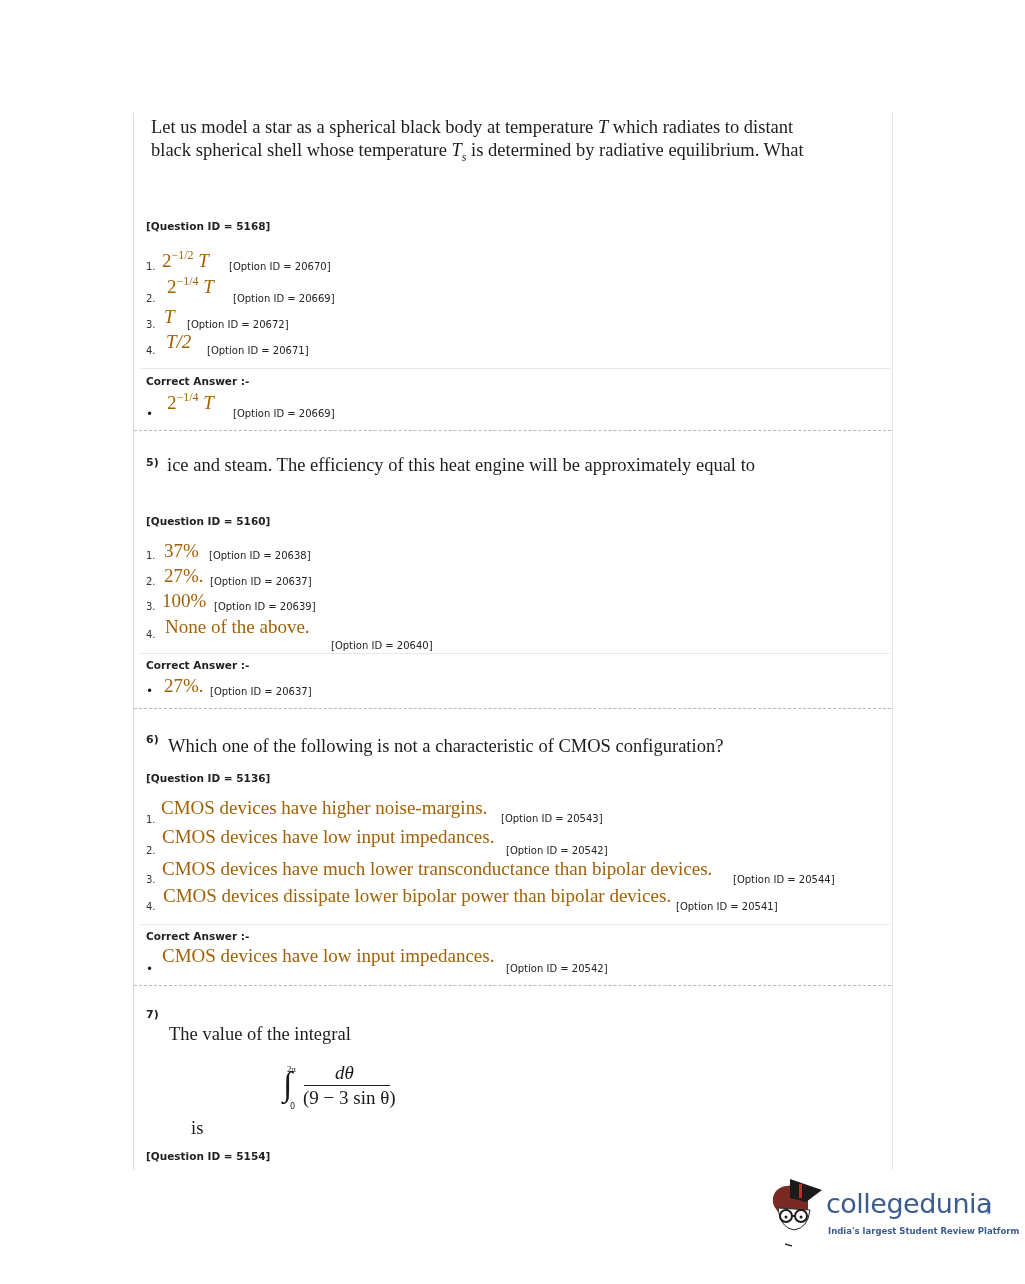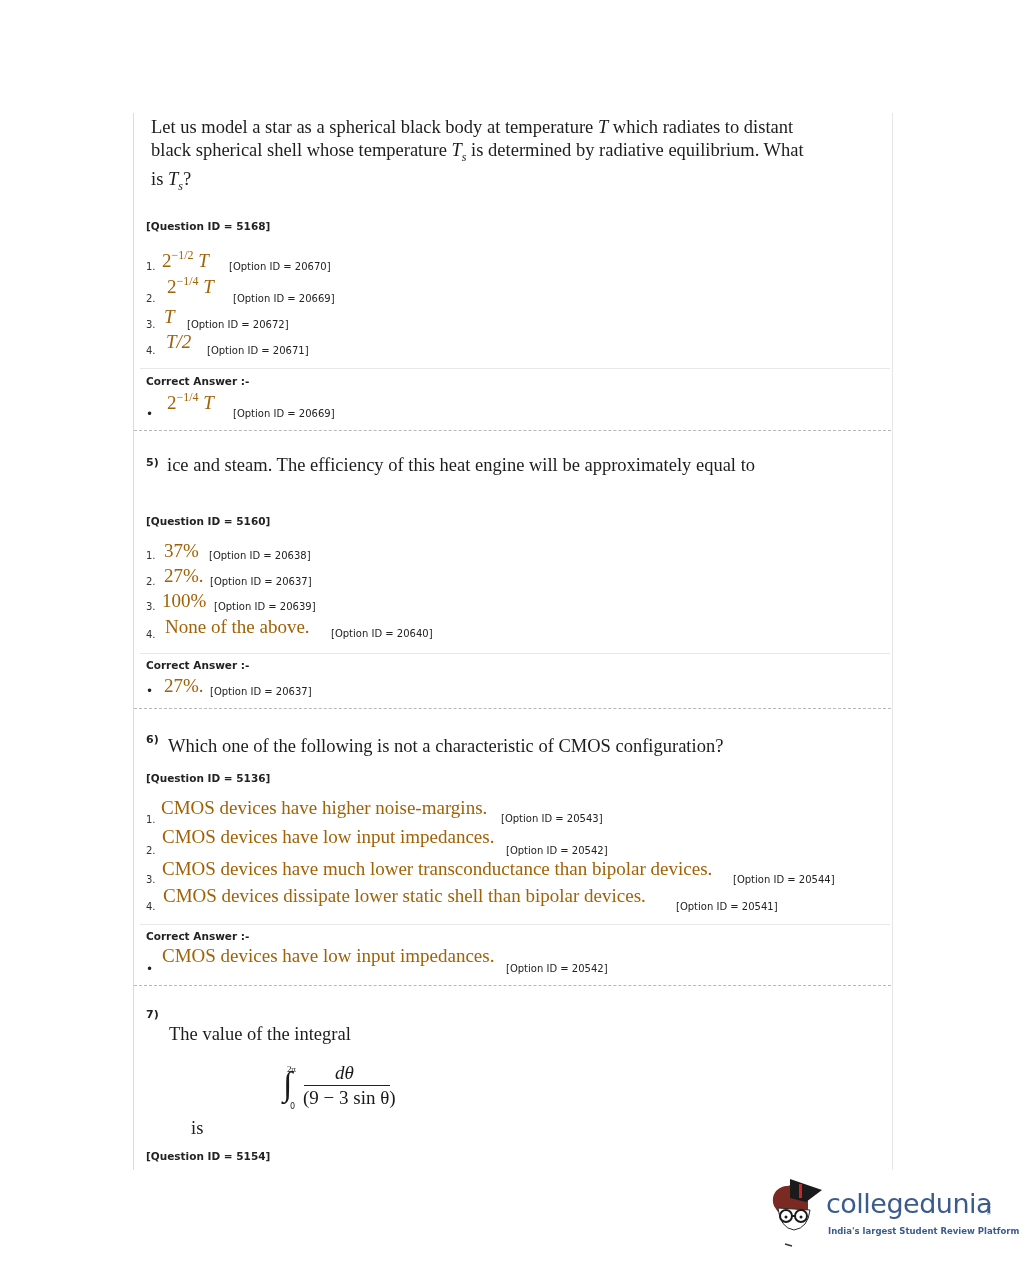--- a/index.html
+++ b/index.html
@@ -27,21 +27,20 @@
 </style>
 </head>
 <body>
 
 <div class="frame"></div>
 
 <div>
   <div class="abs qtext" style="left:151px; top:116px; width:740px;">
     <div><span>Let us model a star as a spherical black body at temperature </span><i class="T">T</i><span> which radiates to distant</span></div>
     <div><span>black spherical shell whose temperature </span><i class="T">T</i><sub style="font-size:12px;font-style:italic;">s</sub><span> is determined by radiative equilibrium. What</span></div>
-    <div><span>is </span><i class="T">T</i><sub style="font-size:12px;font-style:italic;">s</sub><span>?</span></div>
   </div>
   <div class="abs qid" style="left:146px; top:220px;">[Question ID = 5168]</div>
 
   <div class="abs" style="left:146px; top:248px;">
     <span class="num" style="position:absolute; left:0; top:13px;">1.</span>
     <span class="opt" style="position:absolute; left:16px; top:0; white-space:nowrap;"><span>2</span><sup class="m">−1/2</sup> <i class="T">T</i></span>
     <span class="oid" style="position:absolute; left:83px; top:13px; white-space:nowrap;">[Option ID = 20670]</span>
   </div>
   <div class="abs" style="left:146px; top:274px;">
     <span class="num" style="position:absolute; left:0; top:19px;">2.</span>
@@ -87,21 +86,21 @@
     <span class="oid" style="position:absolute; left:64px; top:11px; white-space:nowrap;">[Option ID = 20637]</span>
   </div>
   <div class="abs" style="left:146px; top:590px;">
     <span class="num" style="position:absolute; left:0; top:11px;">3.</span>
     <span class="opt" style="position:absolute; left:16px; top:0; white-space:nowrap;">100%</span>
     <span class="oid" style="position:absolute; left:68px; top:11px; white-space:nowrap;">[Option ID = 20639]</span>
   </div>
   <div class="abs" style="left:146px; top:616px;">
     <span class="num" style="position:absolute; left:0; top:13px;">4.</span>
     <span class="opt" style="position:absolute; left:19px; top:0; white-space:nowrap;">None of the above.</span>
-    <span class="oid" style="position:absolute; left:173px; top:12px; white-space:nowrap;padding-left:12px;">[Option ID = 20640]</span>
+    <span class="oid" style="position:absolute; left:173px; top:24px; white-space:nowrap;padding-left:12px;">[Option ID = 20640]</span>
   </div>
 
   <div class="solid-sep" style="top:653px;"></div>
   <div class="abs ca" style="left:146px; top:659px;">Correct Answer :-</div>
   <div class="abs" style="left:146px; top:675px;">
     <span class="bullet" style="position:absolute; left:0; top:9px;">•</span>
     <span class="opt" style="position:absolute; left:18px; top:0; white-space:nowrap;">27%.</span>
     <span class="oid" style="position:absolute; left:64px; top:11px; white-space:nowrap;">[Option ID = 20637]</span>
   </div>
   <div class="dash-sep" style="top:708px;"></div>
@@ -124,21 +123,21 @@
     <span class="opt" style="position:absolute; left:16px; top:0; white-space:nowrap;">CMOS devices have low input impedances.</span>
     <span class="oid" style="position:absolute; left:360px; top:19px; white-space:nowrap;">[Option ID = 20542]</span>
   </div>
   <div class="abs" style="left:146px; top:858px;">
     <span class="num" style="position:absolute; left:0; top:16px;">3.</span>
     <span class="opt" style="position:absolute; left:16px; top:0; white-space:nowrap;">CMOS devices have much lower transconductance than bipolar devices.</span>
     <span class="oid" style="position:absolute; left:587px; top:16px; white-space:nowrap;">[Option ID = 20544]</span>
   </div>
   <div class="abs" style="left:146px; top:885px;">
     <span class="num" style="position:absolute; left:0; top:16px;">4.</span>
-    <span class="opt" style="position:absolute; left:17px; top:0; white-space:nowrap;">CMOS devices dissipate lower static shell than bipolar devices.</span>
+    <span class="opt" style="position:absolute; left:17px; top:0; white-space:nowrap;">CMOS devices dissipate lower bipolar power than bipolar devices.</span>
     <span class="oid" style="position:absolute; left:530px; top:16px; white-space:nowrap;">[Option ID = 20541]</span>
   </div>
 
   <div class="solid-sep" style="top:924px;"></div>
   <div class="abs ca" style="left:146px; top:930px;">Correct Answer :-</div>
   <div class="abs" style="left:146px; top:945px;">
     <span class="bullet" style="position:absolute; left:0; top:17px;">•</span>
     <span class="opt" style="position:absolute; left:16px; top:0; white-space:nowrap;">CMOS devices have low input impedances.</span>
     <span class="oid" style="position:absolute; left:360px; top:18px; white-space:nowrap;">[Option ID = 20542]</span>
   </div>

